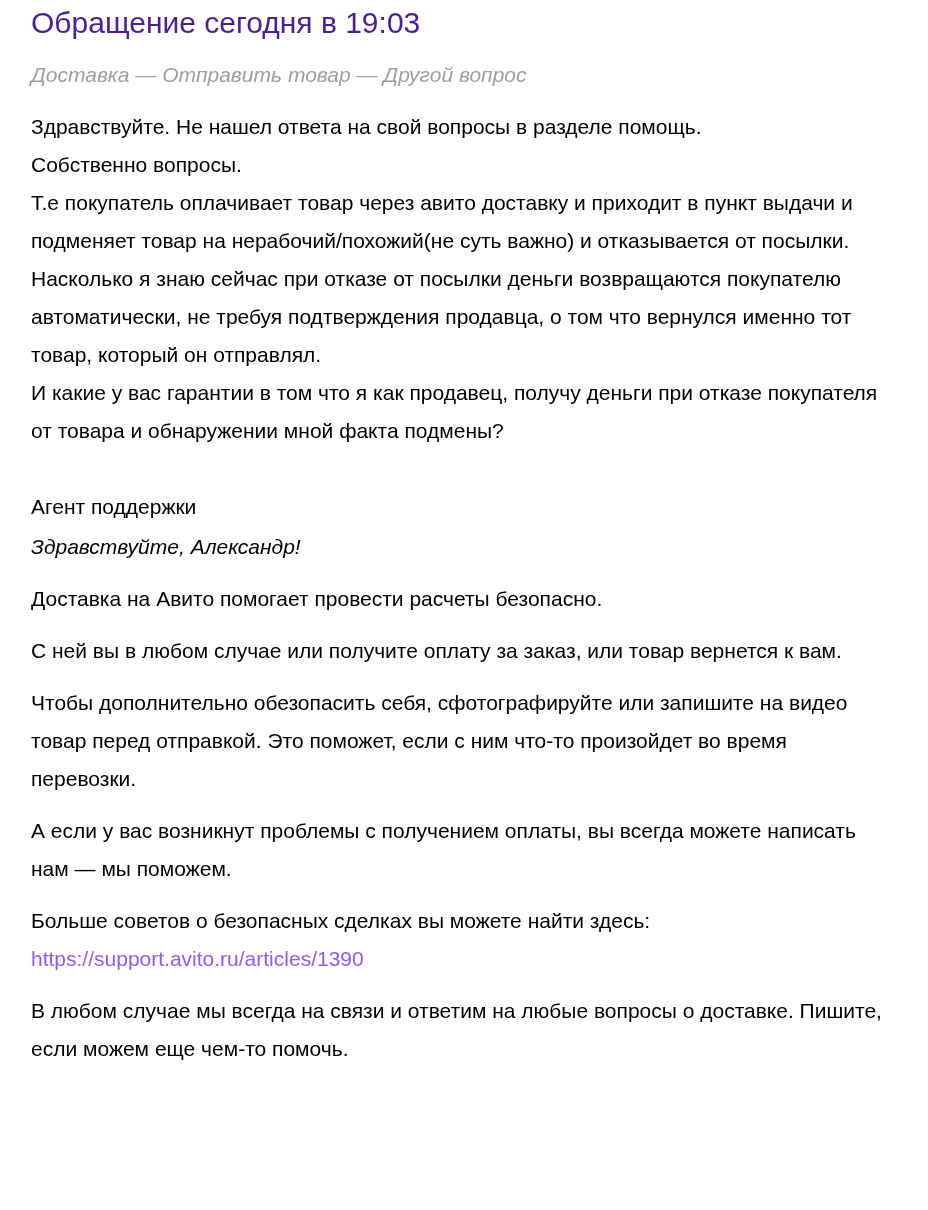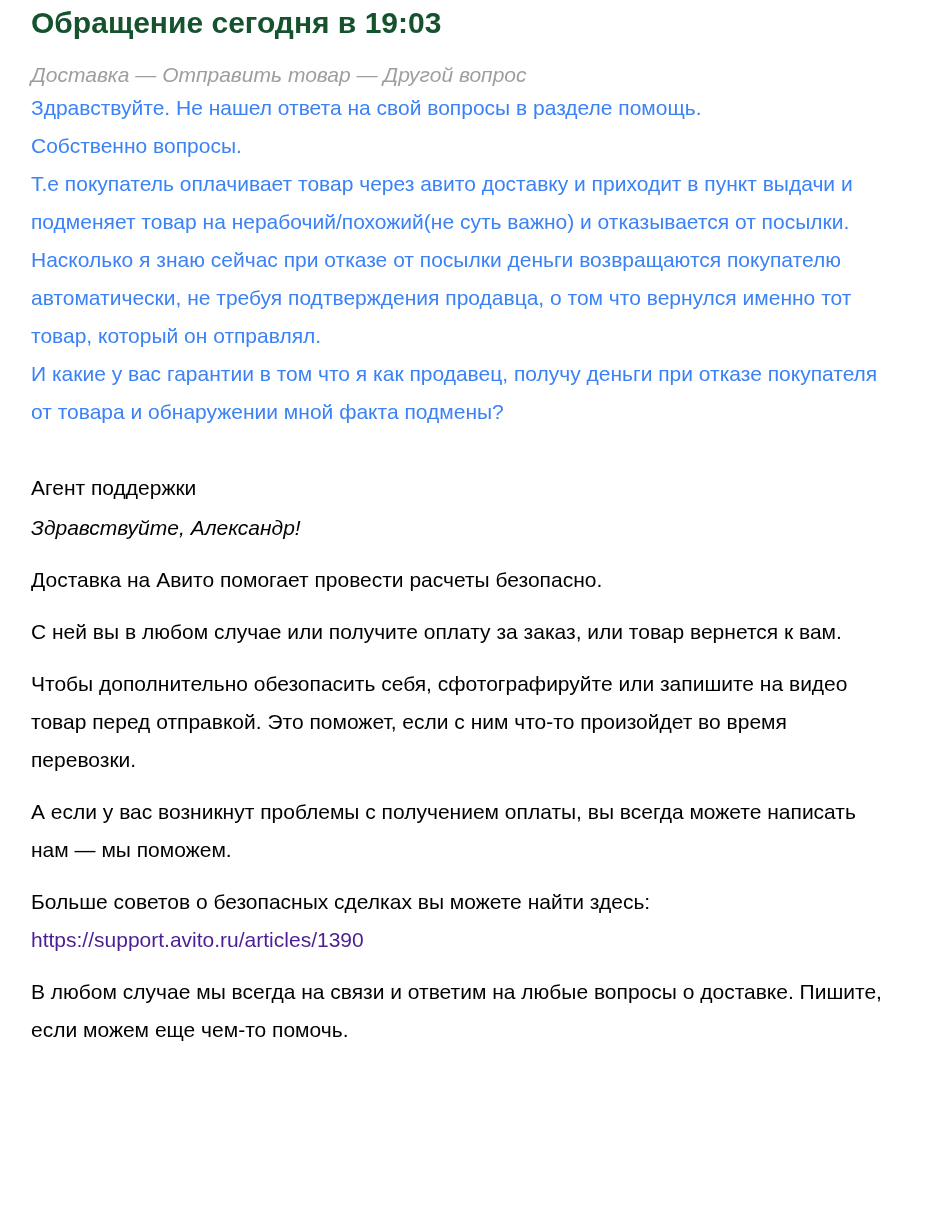--- a/index.html
+++ b/index.html
@@ -10,55 +10,56 @@
   }
   .page {
     width: 928px;
     height: 1210px;
     padding: 5px 34px 0 31px;
     overflow: hidden;
     background: #ffffff;
   }
   .page-title {
     font-size: 30px;
-    font-weight: bold;
-    color: #14532d;
+    font-weight: normal;
+    color: #4c1d95;
     line-height: 36px;
     letter-spacing: 0;
     margin: 0 0 0 0;
   }
   .breadcrumb {
     font-size: 21px;
     color: #9e9e9e;
     line-height: 28px;
     margin-top: 20px;
     font-style: italic;
   }
   .user-message {
+    margin-top: 19px;
     font-size: 21px;
     line-height: 38px;
-    color: #3b82f6;
+    color: #000000;
   }
   .user-message .msg-line { margin: 0; }
   .agent-name {
     margin-top: 38px;
     font-size: 21px;
     font-weight: normal;
     line-height: 38px;
     color: #000000;
   }
   .agent-reply p {
     font-size: 21px;
     line-height: 38px;
     color: #000000;
     margin: 0 0 14px 0;
   }
   .agent-reply p.first { margin-top: 2px; font-style: italic; }
   .agent-reply a {
-    color: #4c1d95;
+    color: #8b5cf6;
     text-decoration: none;
     cursor: pointer;
   }
 </style>
 </head>
 <body>
 
 <div class="page">
 
   <h1 class="page-title">Обращение сегодня в 19:03</h1>

